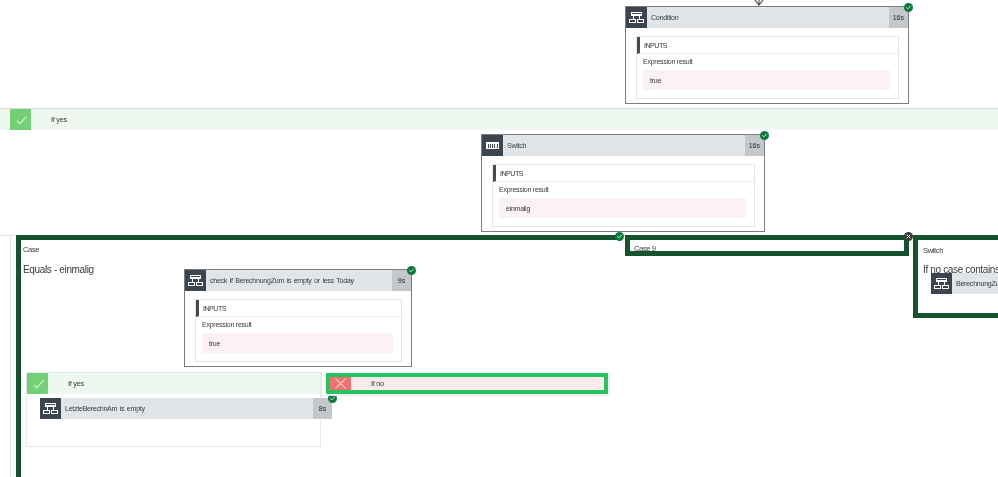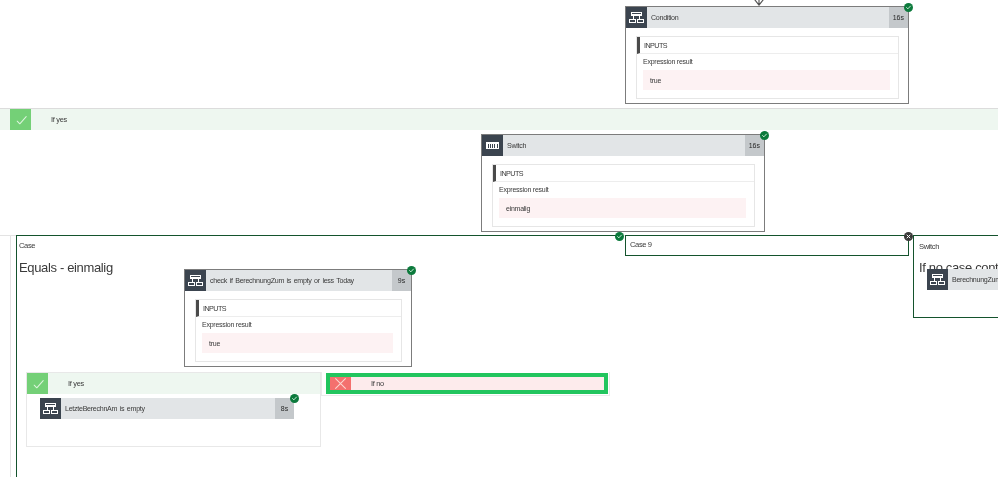--- a/index.html
+++ b/index.html
@@ -39,23 +39,23 @@
   .bbar { position:absolute; display:flex; align-items:stretch; }
   .bbar .sq { width:21px; flex:0 0 21px; display:flex; align-items:center;
      justify-content:center; }
   .bbar .lbl { flex:1 1 auto; display:flex; align-items:center; padding-left:20px;
      font-size:7.4px; letter-spacing:-0.3px; color:#3a3a3a; }
   .bbar.yes .sq { background:#74d077; }
   .bbar.yes { background:#eef7f0; }
   .bbar.no .sq { background:#f4706e; }
   .bbar.no { background:#fdebec; }
 
-  .casebox { position:absolute; border:1px solid #14532d; background:#fff; }
+  .casebox { position:absolute; border:5px solid #14532d; background:#fff; }
   .case-title { font-size:7.6px; letter-spacing:-0.4px; color:#3a3a3a; }
-  .case-sub { font-size:13px; letter-spacing:-0.35px; color:#3a3a3a; }
+  .case-sub { font-size:10px; letter-spacing:-0.35px; color:#3a3a3a; }
   .vline { position:absolute; width:1px; background:#e3e3e3; }
   .hline { position:absolute; height:1px; background:#e3e3e3; }
 </style>
 </head>
 <body>
 
 <div class="page">
   <svg class="abs" style="left:750px;top:-9px;width:18px;height:18px" viewBox="0 0 18 18">
     <path d="M9 0 V14.2 M4.2 8.0 L9 14.2 L13.8 8.0" fill="none" stroke="#555" stroke-width="1.15" stroke-linecap="round" stroke-linejoin="round"></path>
   </svg>
@@ -182,21 +182,21 @@
   </div>
   <div class="abs" style="left:26px;top:372px;width:295px;height:75px;border:1px solid #e8e8e8;background:#fff">
     <div class="bbar yes" style="left:0;top:0;width:293px;height:21px">
       <div class="sq">
         <svg width="16" height="16" viewBox="0 0 16 16">
             <path d="M4.2 9.2 L6.8 11.8 L13.2 4.6" fill="none" stroke="#ddf4dd" stroke-width="1.05" stroke-linecap="round" stroke-linejoin="round"></path>
           </svg>
       </div>
       <div class="lbl">If yes</div>
     </div>
-    <div class="card" style="left:5px;top:25px;width:254px;height:21px;border:none">
+    <div class="card" style="left:5px;top:25px;width:292px;height:21px;border:none">
       <div class="card-head">
         <div class="card-icon">
             <svg width="21" height="21" viewBox="0 0 21 21" shape-rendering="crispEdges">
               <g fill="#fff">
           <path d="M4.8 4.8 H16.2 V7.6 H4.8 Z"></path>
           <rect x="4.8" y="7.6" width="11.4" height="1"></rect>
           <rect x="7.2" y="8.6" width="1.2" height="3.6"></rect>
           <rect x="12.6" y="8.6" width="1.2" height="3.6"></rect>
           <path d="M3 12.2 H9.6 V16 H3 Z"></path>
           <path d="M11.4 12.2 H18 V16 H11.4 Z"></path>

